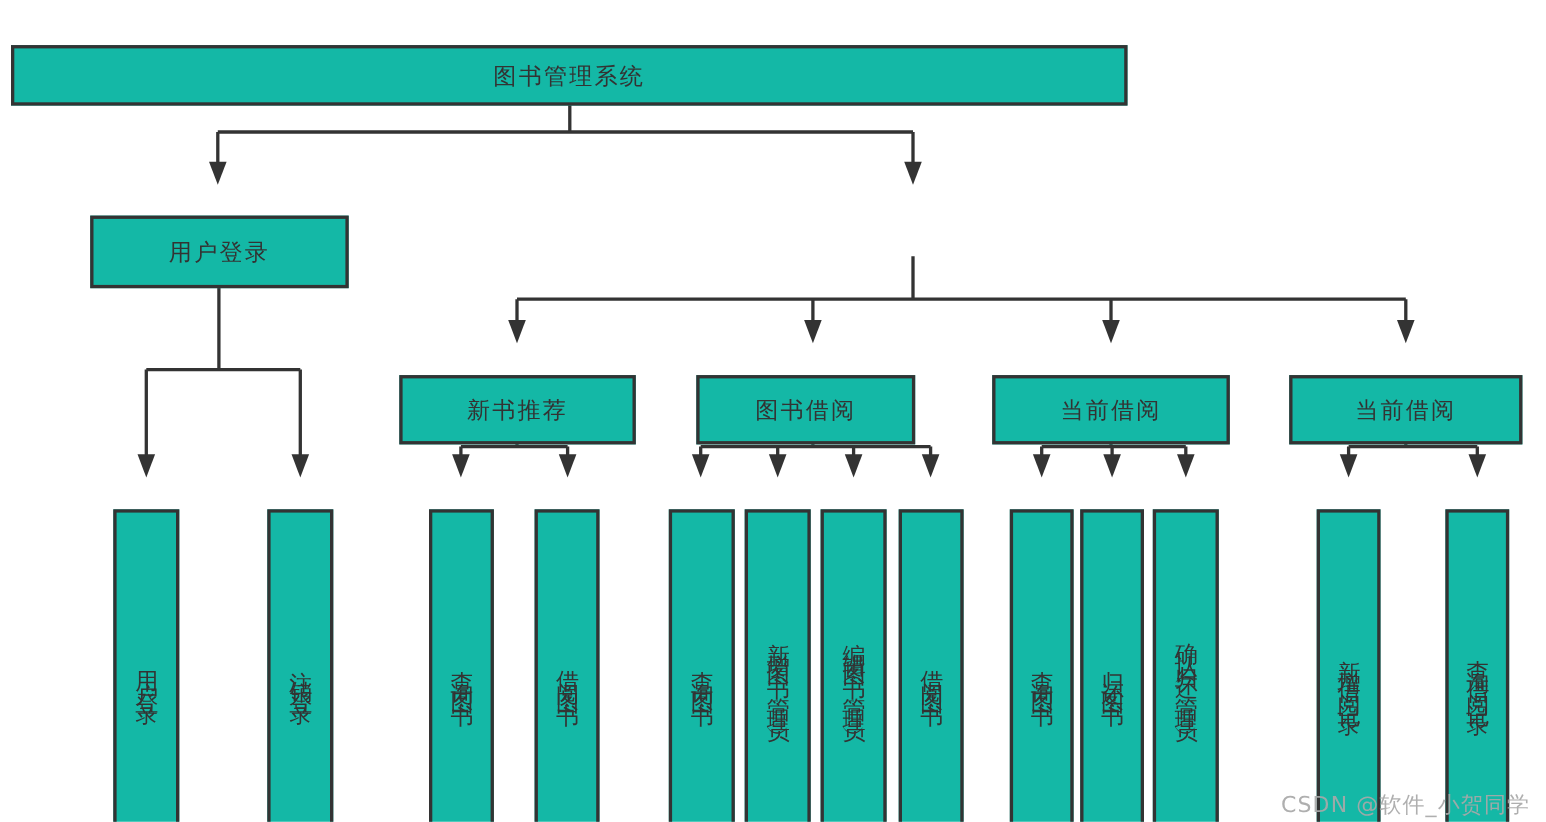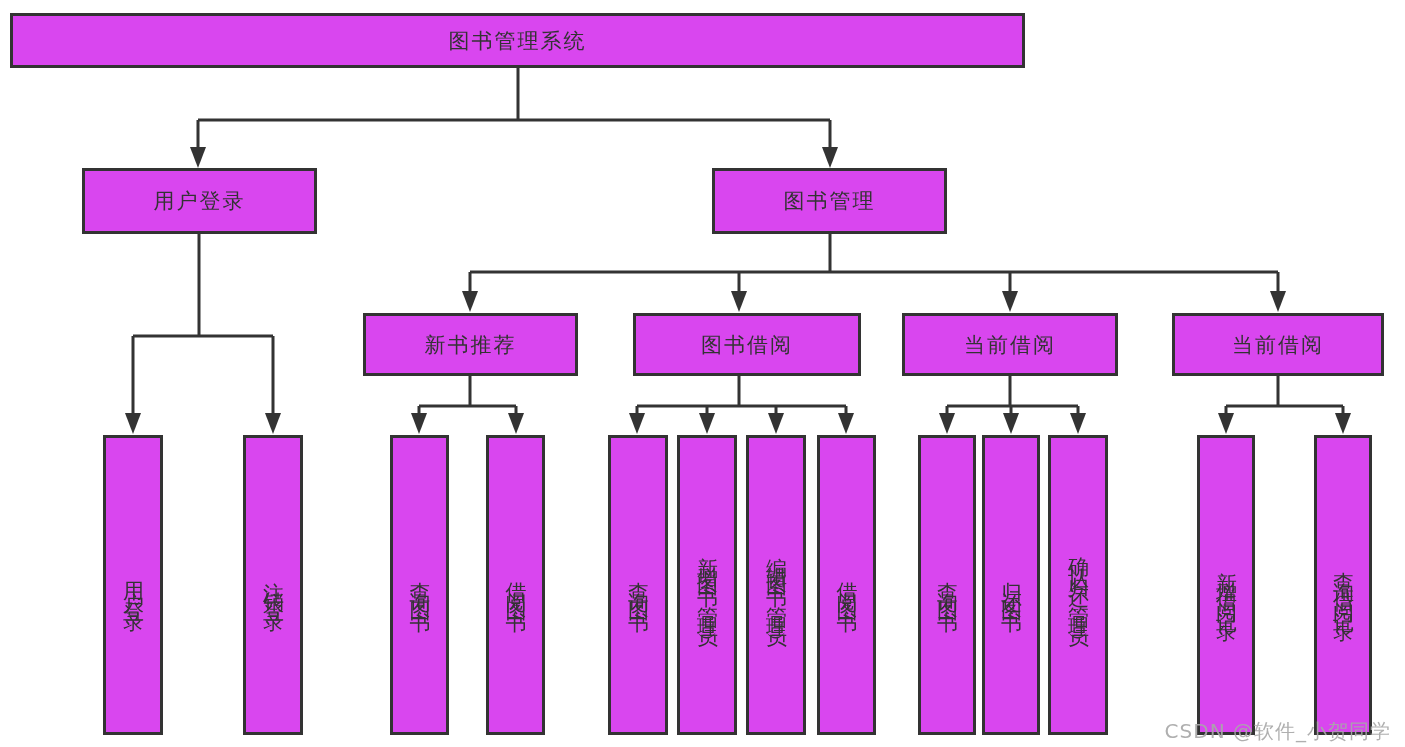--- a/index.html
+++ b/index.html
@@ -1,23 +1,23 @@
 <!DOCTYPE html>
 <html><head>
 <meta charset="utf-8">
 <style>
   * { margin:0; padding:0; box-sizing:border-box; }
   html,body { width:1405px; height:747px; background:#ffffff; overflow:hidden;
               font-family:"DejaVu Sans", sans-serif; }
   .stage { position:relative; width:1405px; height:747px; background:#fff; }
   svg.connectors { position:absolute; left:0; top:0; z-index:1; }
 
-  .node { position:absolute; background:#d946ef; border:3px solid #333333;
+  .node { position:absolute; background:#14b8a6; border:3px solid #333333;
           display:flex; align-items:center; justify-content:center;
-          color:#333333; z-index:2; }
+          color:#333333; z-index:2;margin-top:28px; }
   .hbox { font-size:21px; letter-spacing:2px; }
   .vbox { font-size:21px; }
   .vtext { writing-mode:vertical-rl; text-orientation:mixed;
            letter-spacing:10px; line-height:1; }
 
   .watermark { position:absolute; right:14px; bottom:2px; z-index:3;
                font-size:20px; color:rgba(168,168,168,0.92);
                letter-spacing:1px; white-space:nowrap; }
 </style>
 </head>
@@ -66,28 +66,25 @@
     </g>
   </svg>
 
   <div class="node hbox" style="left:10px; top:13px; width:1015px; height:55px;">
     <span>图书管理系统</span>
   </div>
 
   <div class="node hbox" style="left:82px; top:168px; width:235px; height:66px;">
     <span>用户登录</span>
   </div>
-  <div class="node hbox" style="left:712px; top:168px; width:235px; height:66px;">
-    <span>图书管理</span>
-  </div>
 
   <div class="node hbox" style="left:363px; top:313px; width:215px; height:63px;font-family:Liberation Mono, monospace;">
     <span>新书推荐</span>
   </div>
-  <div class="node hbox" style="left:633px; top:313px; width:228px; height:63px;">
+  <div class="node hbox" style="left:633px; top:313px; width:199px; height:63px;">
     <span>图书借阅</span>
   </div>
   <div class="node hbox" style="left:902px; top:313px; width:216px; height:63px;text-align:right;">
     <span>当前借阅</span>
   </div>
   <div class="node hbox" style="left:1172px; top:313px; width:212px; height:63px;">
     <span>当前借阅</span>
   </div>
 
   <div class="node vbox" style="left:103px; top:435px; width:60px; height:300px;">

